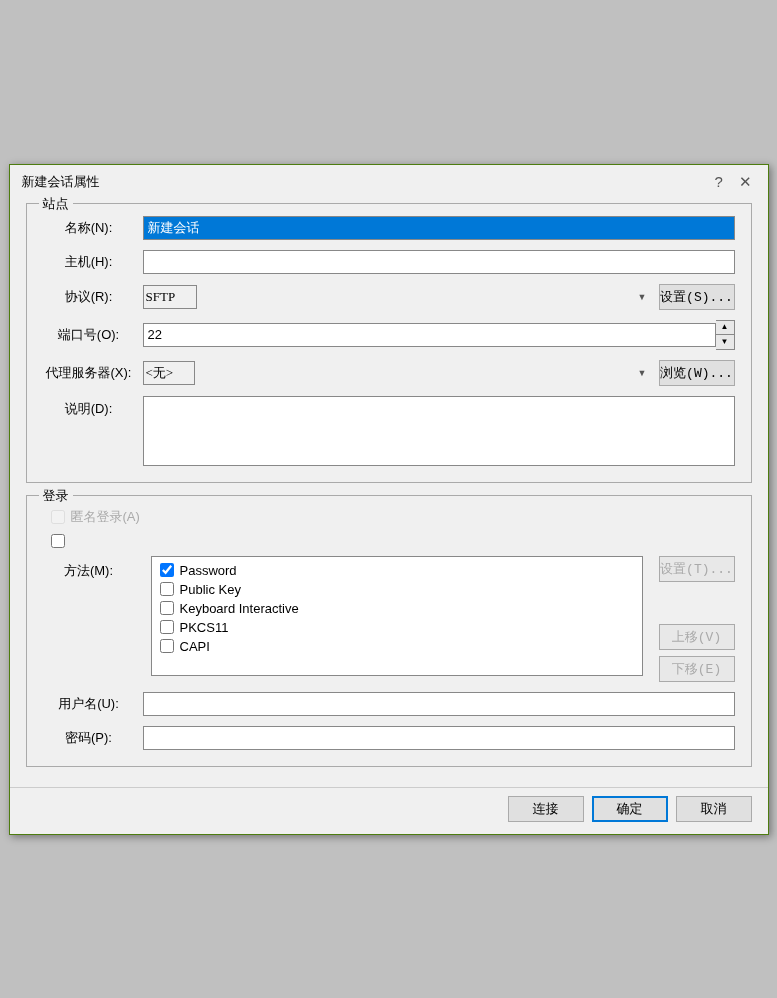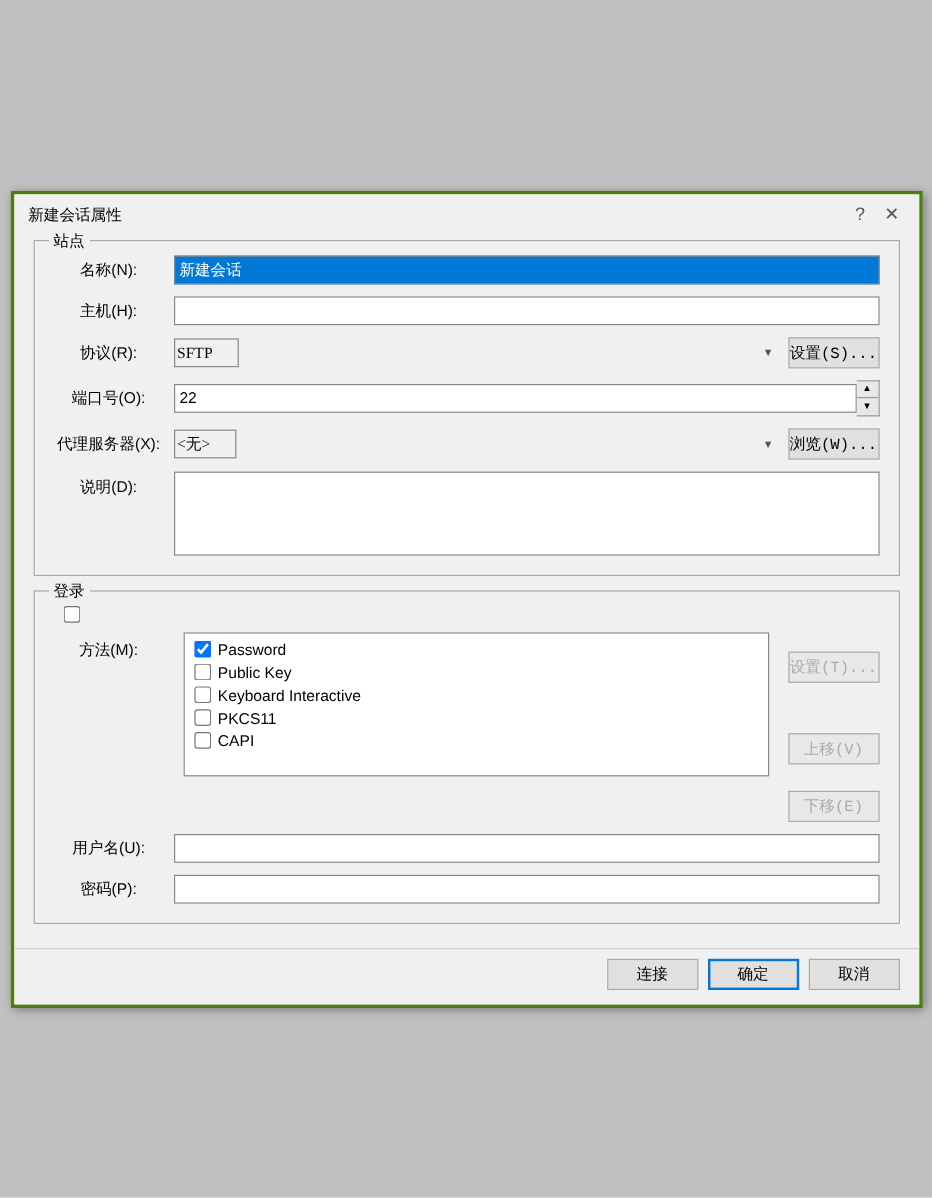--- a/index.html
+++ b/index.html
@@ -9,21 +9,21 @@
       font-size: 13px;
       display: flex;
       align-items: center;
       justify-content: center;
       min-height: 998px;
       min-width: 777px;
     }
     .dialog {
       width: 760px;
       background: #f0f0f0;
-      border: 3px solid #4d7c0f;
+      border: 1px solid #4d7c0f;
       box-shadow: 2px 2px 8px rgba(0,0,0,0.4);
       position: relative;
     }
     .title-bar {
       background: #f0f0f0;
       padding: 8px 12px 0 12px;
       display: flex;
       align-items: center;
       justify-content: space-between;
       border-bottom: none;
@@ -221,21 +221,20 @@
       cursor: pointer;
       font-size: 13px;
       font-family: Liberation Mono, monospace;
       padding: 0 0;
       color: #000;
     }
     .btn:disabled {
       color: #aaa;
       cursor: default;
       background: #e8e8e8;
-      margin-top: 16px;
     }
     .btn.primary {
       border: 2px solid #0078d7;
     }
 
     
     .checkbox-row {
       display: flex;
       align-items: center;
       gap: 6px;
@@ -393,20 +392,24 @@
         <span class="form-label" style="padding-top:4px;">说明(D):</span>
         <div class="form-control scrollbar-wrapper">
           <textarea style=""></textarea>
         </div>
       </div>
     </div>
 
     <div class="group-box">
       <span class="group-box-title">登录</span>
 
+      <div class="checkbox-row disabled">
+        <input type="checkbox" id="anon-login" disabled="" style="">
+        <label for="anon-login">匿名登录(A)</label>
+      </div>
 
       <div class="checkbox-row">
         <input type="checkbox" id="ssh-agent" style="">
       </div>
 
       <div class="method-row form-row" style="align-items:flex-start; margin-top:6px;">
         <span class="form-label" style="padding-top:6px;">方法(M):</span>
         <div class="method-list">
           <div class="method-item">
             <input type="checkbox" id="m-password" checked="" style="">

